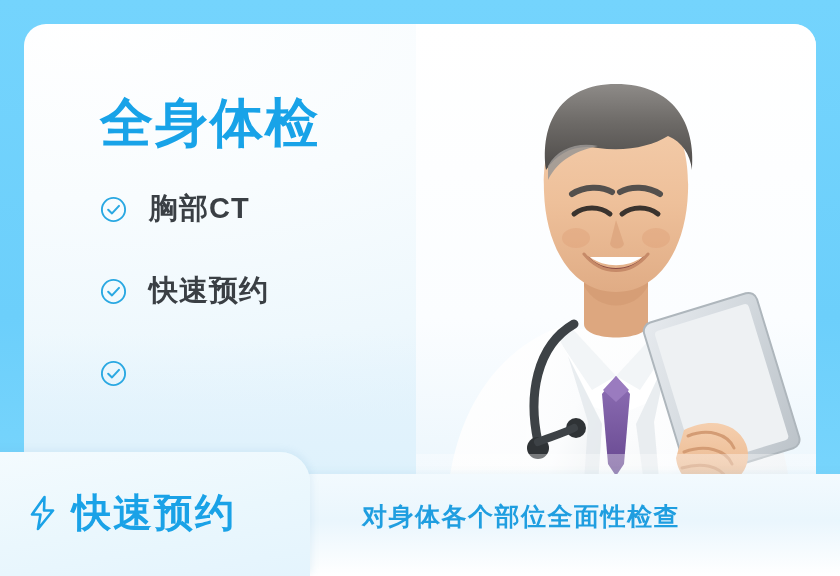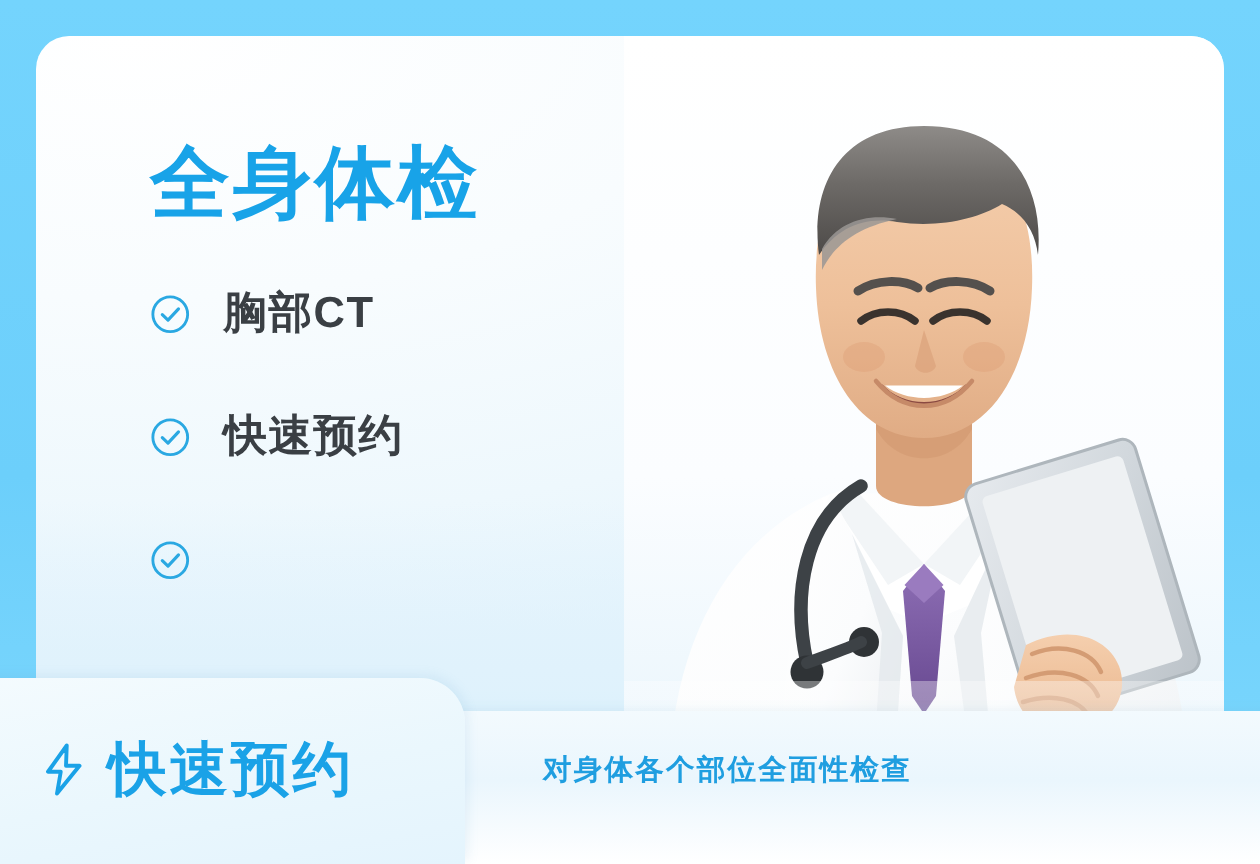--- a/index.html
+++ b/index.html
@@ -129,21 +129,21 @@
     border-radius: 26px 10px 0 0;
     transform: skewX(-9deg);
     transform-origin: bottom left;
     box-shadow: 0 -2px 6px rgba(120,175,205,0.10);
   }
 
   .cta-desc-text {
     position: absolute;
     left: 362px;
     top: 48px;
-    font-size: 19px;
+    font-size: 25px;
     font-weight: 600;
     color: #1f9ee0;
     letter-spacing: 1.5px;
     white-space: nowrap;
   }
 
   
   .cta-book-tab {
     position: absolute;
     left: -20px;

